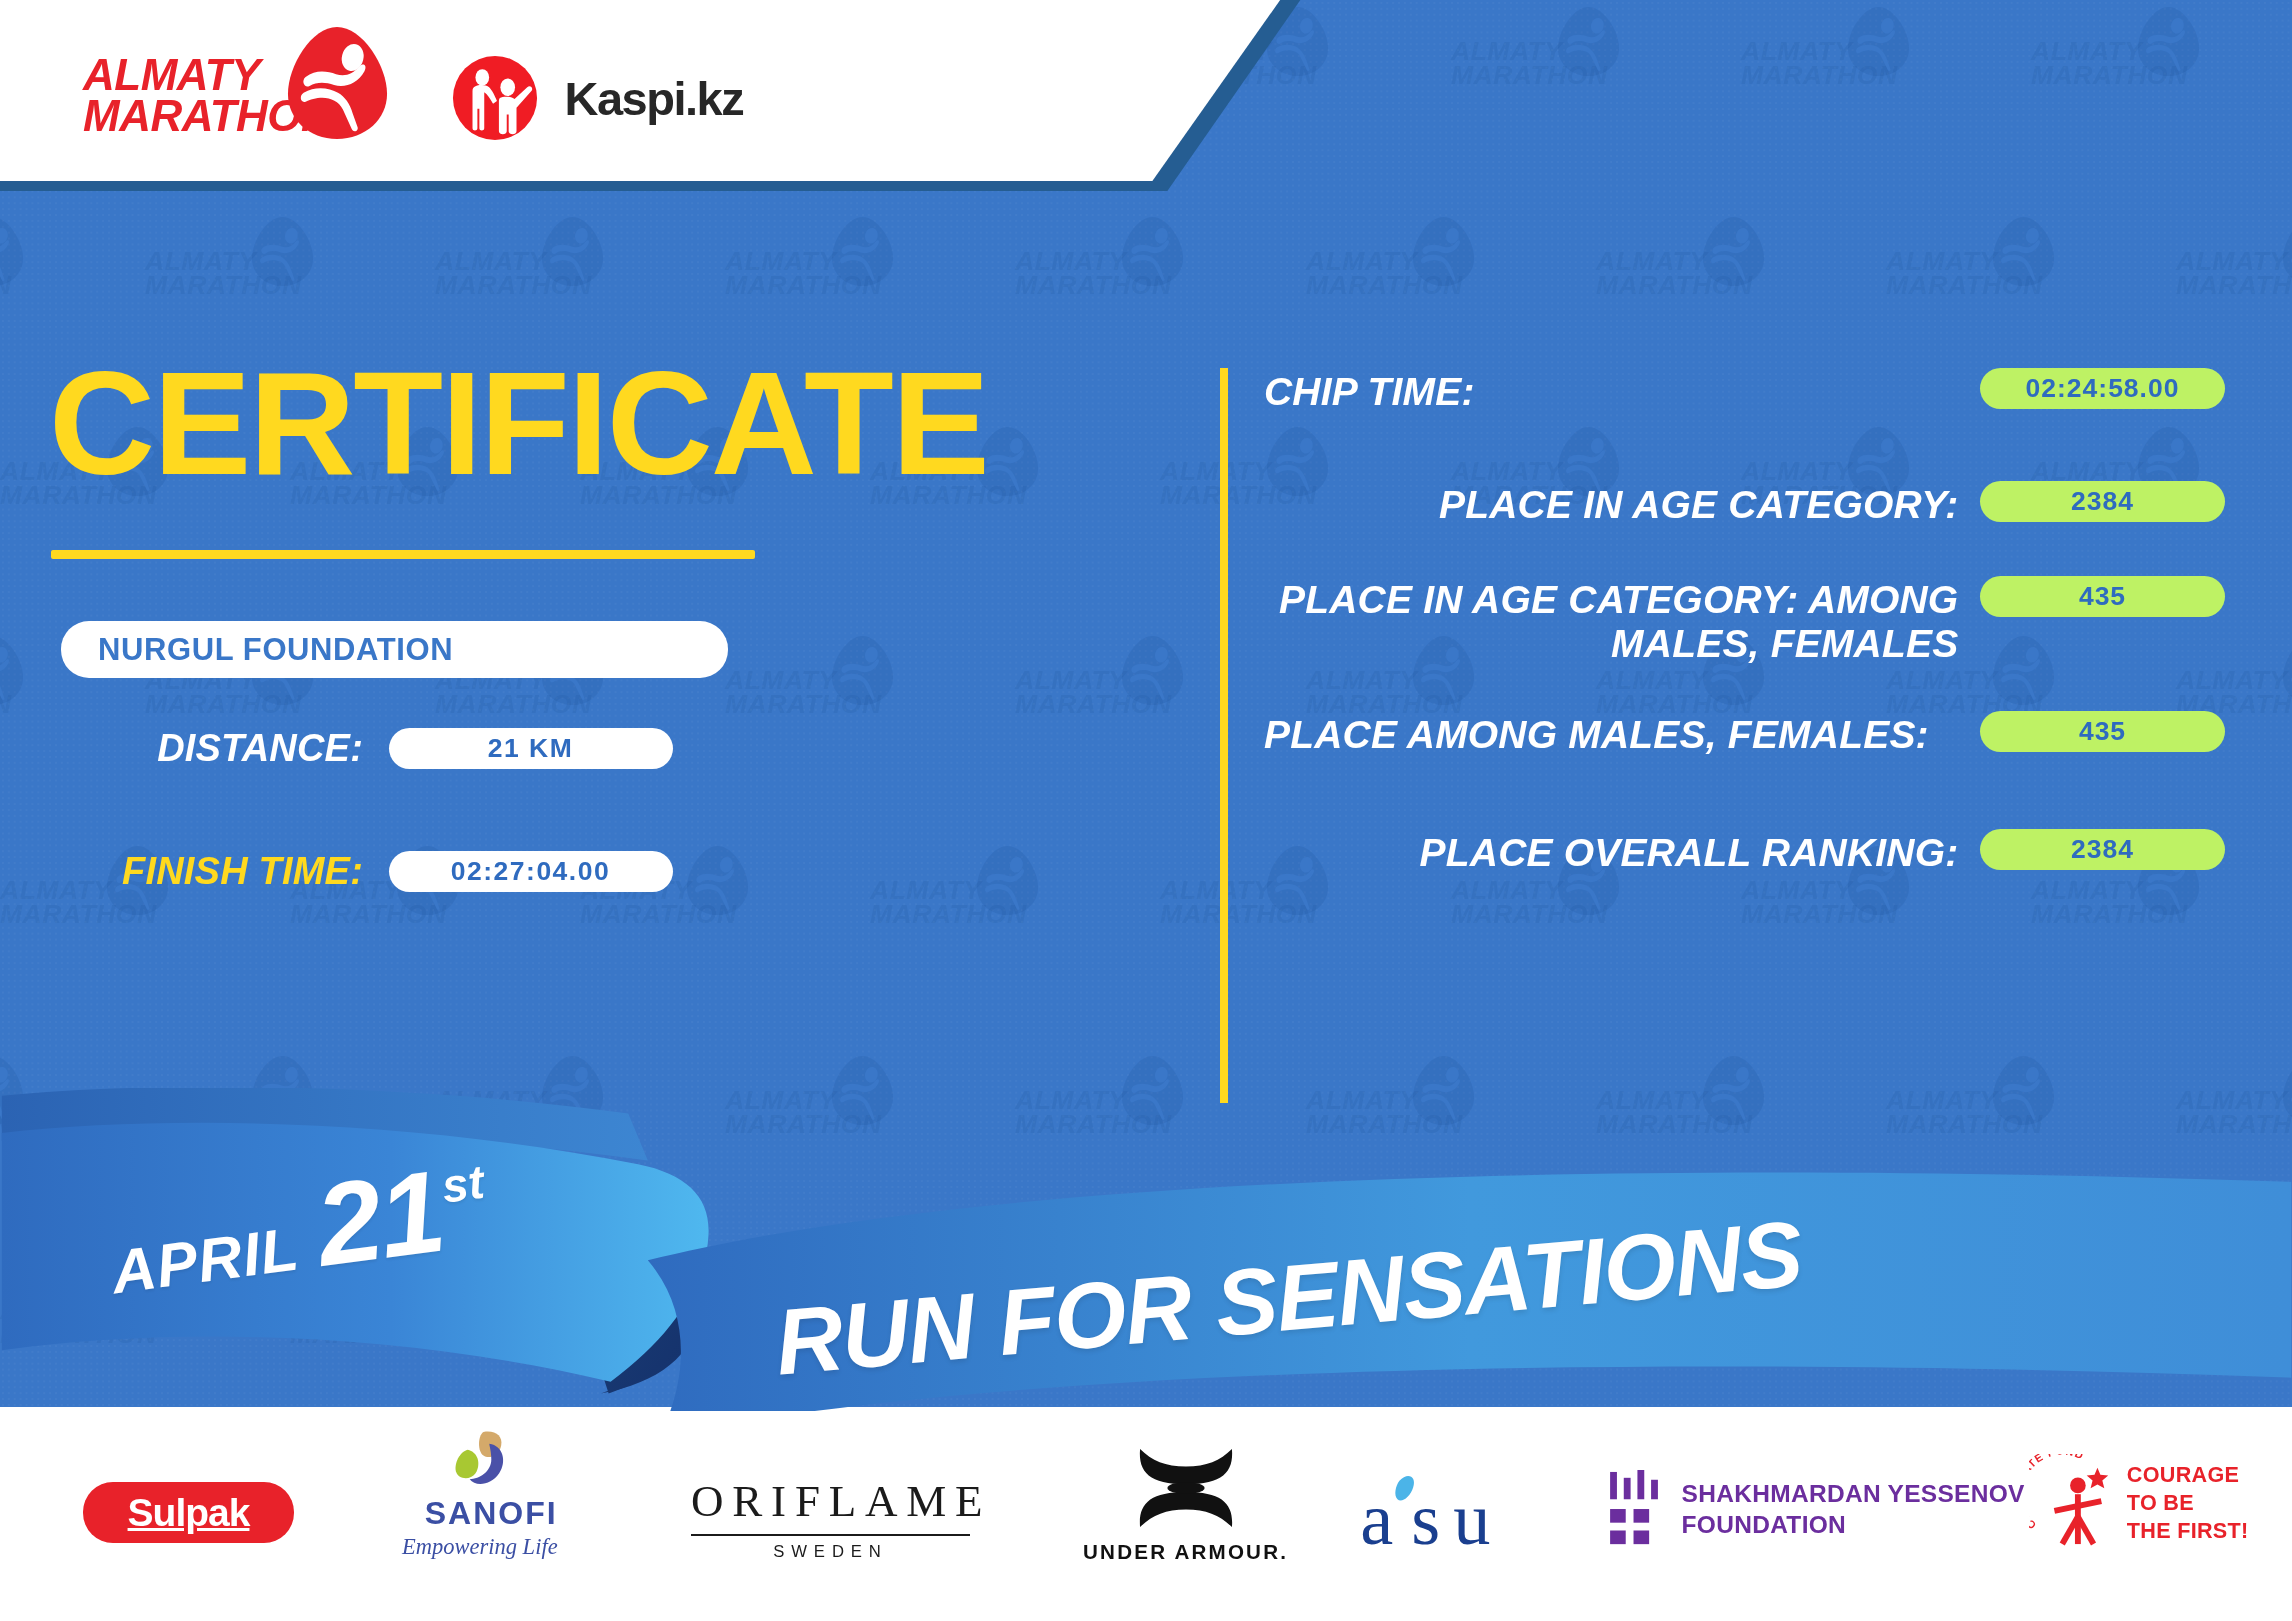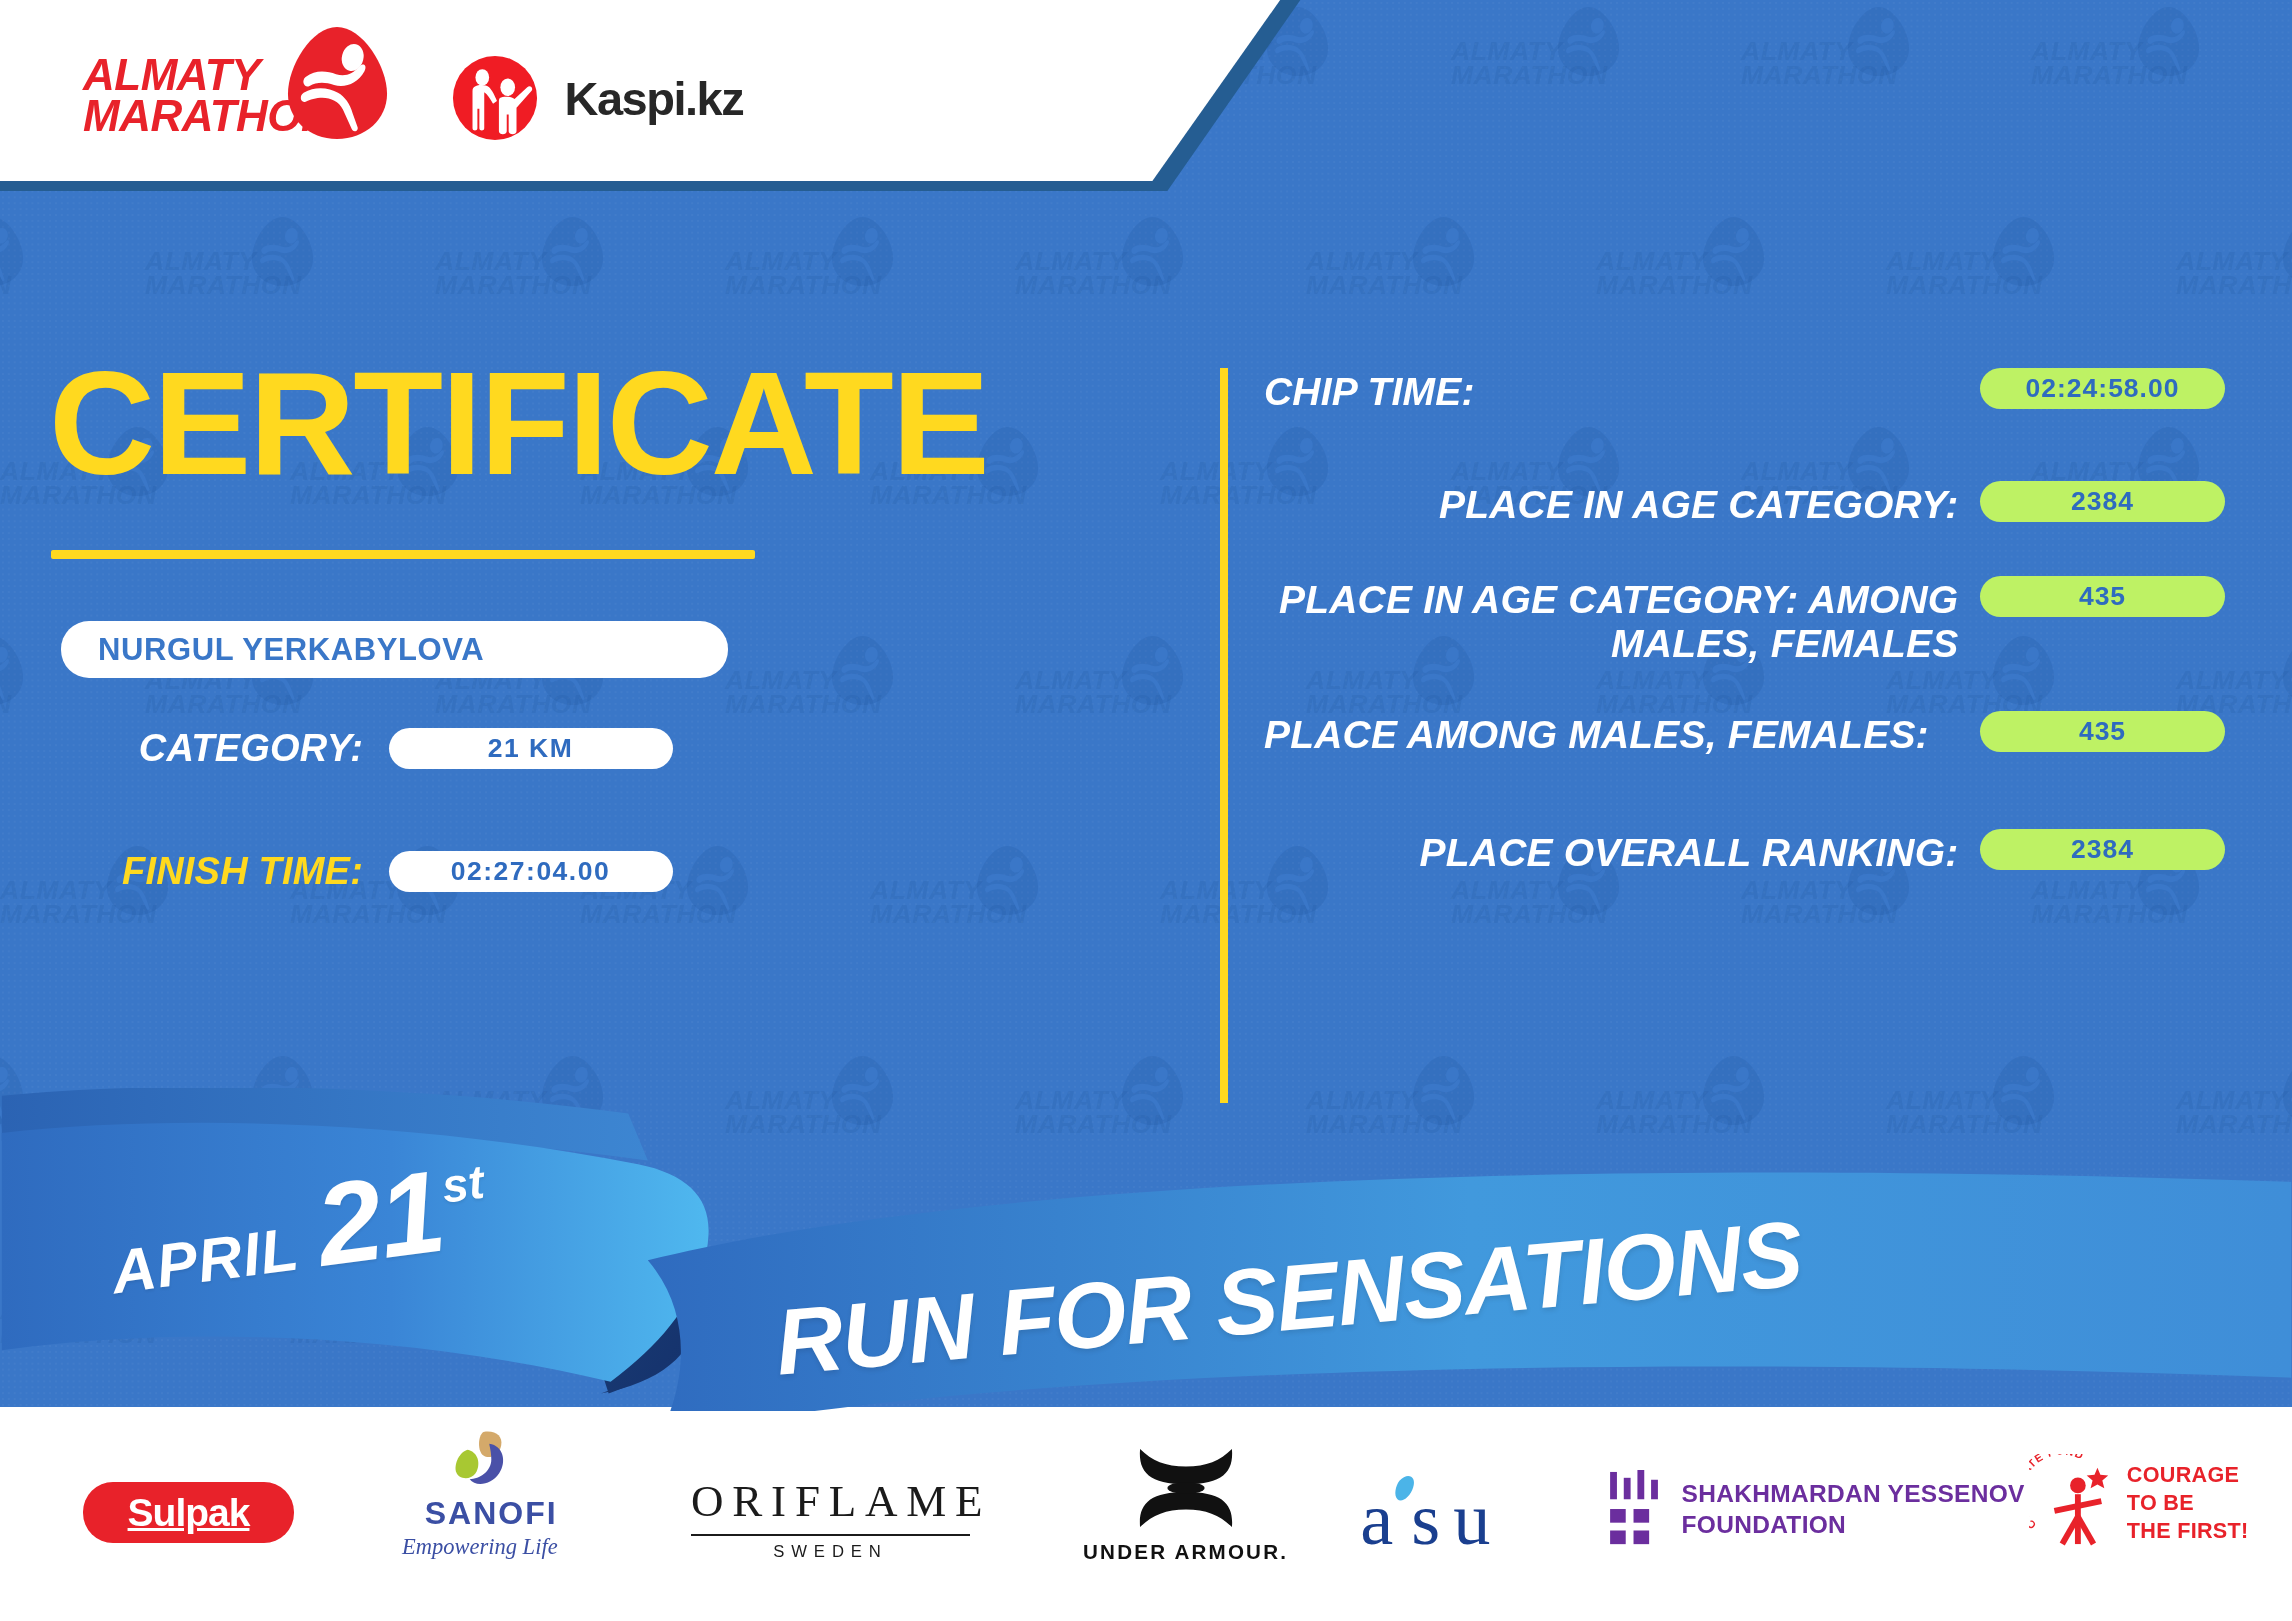--- a/index.html
+++ b/index.html
@@ -892,25 +892,25 @@
       </svg>
       <div class="kaspi-text">Kaspi.kz</div>
     </div>
   </div>
 
   <div class="left-col">
     <div class="cert-title">CERTIFICATE</div>
     <div class="title-rule"></div>
 
     <div class="name-pill">
-      <span>NURGUL YERKABYLOVA</span>
+      <span>NURGUL FOUNDATION</span>
     </div>
 
     <div class="metric-row" id="row-distance">
-      <div class="lbl white">CATEGORY:</div>
+      <div class="lbl white">DISTANCE:</div>
       <div class="pill">
         <span>21 KM</span>
       </div>
     </div>
 
     <div class="metric-row" id="row-finish">
       <div class="lbl yellow">FINISH TIME:</div>
       <div class="pill">
         <span>02:27:04.00</span>
       </div>

